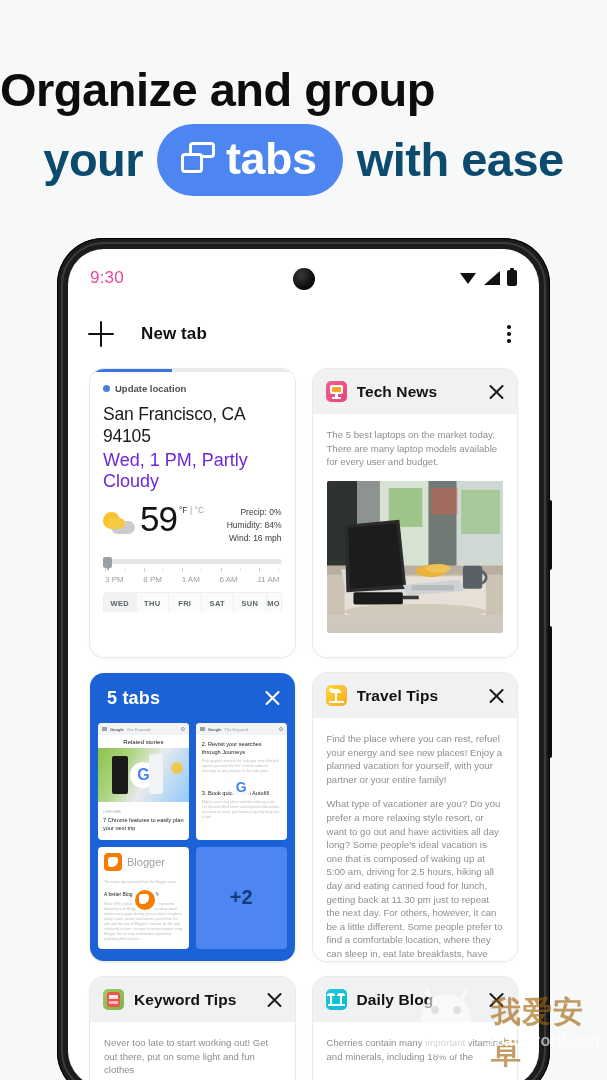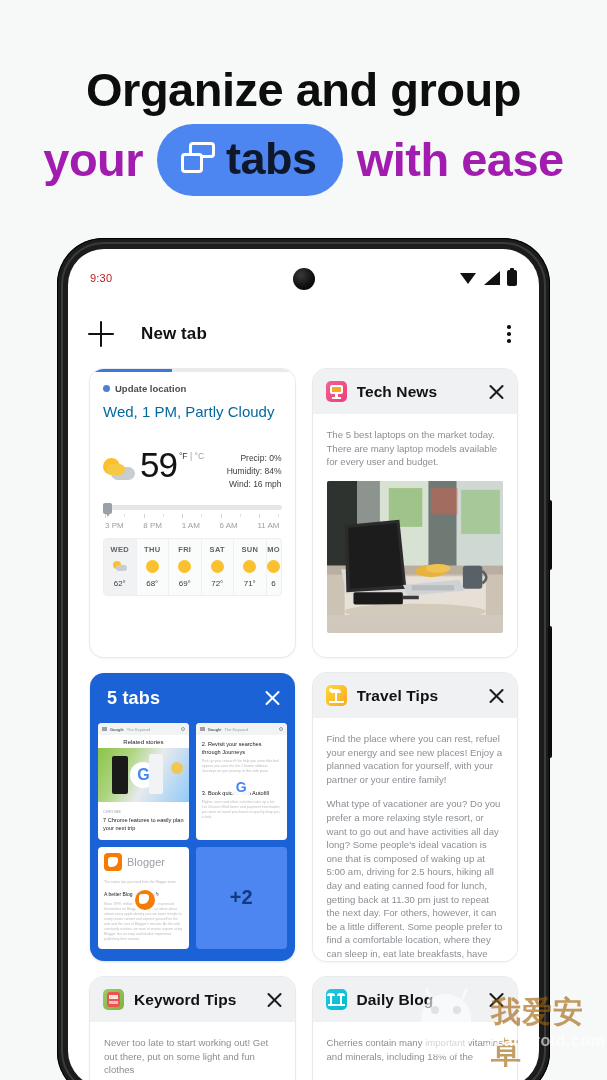--- a/index.html
+++ b/index.html
@@ -7,36 +7,35 @@
     width: 607px; height: 1080px;
     background: #f6f7f8;
     font-family: "Liberation Sans", sans-serif;
     overflow: hidden;
   }
   #root { position: relative; width: 607px; height: 1080px; background: #f7f8f8; }
 
   
   .headline {
     position: absolute; top: 56px; left: 0; width: 607px;
-    text-align: center;
   }
   .hl-line {
     font-size: 47px; font-weight: 700; color: #0d0d0d;
     letter-spacing: -0.5px; line-height: 68px;
     white-space: nowrap;
   }
   .hl-line2 { display: flex; align-items: center; justify-content: center; gap: 0px; }
-  .hl-word { font-size: 47px; font-weight: 700; color: #a21caf; letter-spacing: -0.5px; }
+  .hl-word { font-size: 47px; font-weight: 700; color: #0c4a6e; letter-spacing: -0.5px; }
   .pill {
     display: inline-flex; align-items: center; gap: 11px;
     background: #4d86f0; color: #ffffff;
     border-radius: 40px; padding: 11px 26px 13px 24px;
     margin: 0 14px;
   }
-  .pill-label { font-size: 45px; font-weight: 700; color: #0f172a; letter-spacing: -0.5px; line-height: 48px; }
+  .pill-label { font-size: 45px; font-weight: 700; color: #ffffff; letter-spacing: -0.5px; line-height: 48px; }
   .tabs-glyph { width: 34px; height: 34px; position: relative; flex: 0 0 auto; }
   .tabs-glyph .g1 {
     position: absolute; left: 8px; top: 0px; width: 26px; height: 16px;
     border: 3px solid #fff; border-radius: 4px; background: transparent;
   }
   .tabs-glyph .g2 {
     position: absolute; left: 0px; top: 11px; width: 22px; height: 20px;
     border: 3px solid #fff; border-radius: 4px; background: #4d86f0;
   }
 
@@ -66,21 +65,21 @@
     background: #ffffff;
     border-radius: 36px;
     overflow: hidden;
   }
 
   
   .statusbar {
     position: relative; height: 58px; width: 100%;
     display: flex; align-items: center; padding: 0 22px;
   }
-  .clock { font-size: 11px; font-weight: 500; color: #b91c1c; letter-spacing: 0.2px; }
+  .clock { font-size: 17px; font-weight: 500; color: #ec4899; letter-spacing: 0.2px; }
   .punchhole {
     position: absolute; left: 50%; transform: translateX(-50%); top: 19px;
     width: 22px; height: 22px; border-radius: 50%;
     background: radial-gradient(circle at 36% 32%, #3a3a3a 0%, #111 55%, #000 100%);
   }
   .sysicons { margin-left: auto; display: flex; align-items: center; gap: 7px; }
   .ico-wifi { width: 17px; height: 13px; position: relative; }
   .ico-wifi i {
     position: absolute; left: 0; top: 1px; width: 0; height: 0;
     border-left: 8.5px solid transparent; border-right: 8.5px solid transparent;
@@ -141,22 +140,22 @@
   .card-body { position: relative; height: 243px; background: #fff; overflow: hidden; }
   .loadbar { position:absolute; left:0; top:0; height:3px; width:100%; background:#e9eaec; }
   .loadbar i { display:block; height:3px; width:40%; background:#3b76e0; }
 
   
   .wx { padding: 14px 13px 0 13px; }
   .wx-loc { display:flex; align-items:center; gap:5px; margin-bottom: 9px; }
   .wx-dot { width:7px; height:7px; border-radius:50%; background:#4a7fe0; }
   .wx-loc span { font-size:9.5px; color:#4d4d4d; font-weight:600; }
   .wx-city { font-size:17.5px; color:#1a1a1a; letter-spacing:-0.2px; line-height:22px; }
-  .wx-sub { font-size:15px; color:#0369a1; margin-top:3px; }
-  .wx-mid { display:flex; align-items:flex-start; margin-top:28px; }
+  .wx-sub { font-size:18px; color:#6d28d9; margin-top:3px; }
+  .wx-mid { display:flex; align-items:flex-start; margin-top:10px; }
   .wx-ico { width: 33px; height: 26px; position: relative; margin-top: 10px; flex:0 0 auto; }
   .sun { position:absolute; left:0; top:0; width:17px; height:17px; border-radius:50%; background:#fbc02d; }
   .cloud1 { position:absolute; left:8px; top:9px; width:24px; height:13px; border-radius:8px; background:#c9ccd1; }
   .cloud2 { position:absolute; left:4px; top:6px; width:18px; height:11px; border-radius:7px; background:#f6c945; }
   .wx-temp { font-size:35px; font-weight:400; color:#131313; line-height:34px; margin-left:4px; letter-spacing:-1px; }
   .wx-unit { font-size:8.5px; color:#333; margin-top:3px; margin-left:2px; }
   .wx-unit b { color:#9aa0a6; font-weight:400; }
   .wx-stats { margin-left:auto; text-align:right; font-size:8.5px; line-height:13px; color:#3c3c3c; padding-top:4px; }
   .wx-slider { margin-top:12px; position:relative; height:9px; }
   .wx-track { position:absolute; left:5px; right:0; top:2px; height:5px; background:#e4e6e8; border-radius:3px; }
@@ -284,20 +283,21 @@
         <div class="card">
           <div class="card-body">
             <div class="loadbar">
                 <i></i>
               </div>
             <div class="wx">
               <div class="wx-loc">
                 <span class="wx-dot"></span>
                 <span>Update location</span>
               </div>
+              <div class="wx-city">San Francisco, CA 94105</div>
               <div class="wx-sub">Wed, 1 PM, Partly Cloudy</div>
               <div class="wx-mid">
                 <span class="wx-ico">
                   <span class="sun"></span>
                     <span class="cloud1"></span>
                     <span class="cloud2"></span>
                 </span>
                 <span class="wx-temp">59</span>
                 <span class="wx-unit">
                   <span>°F</span>

